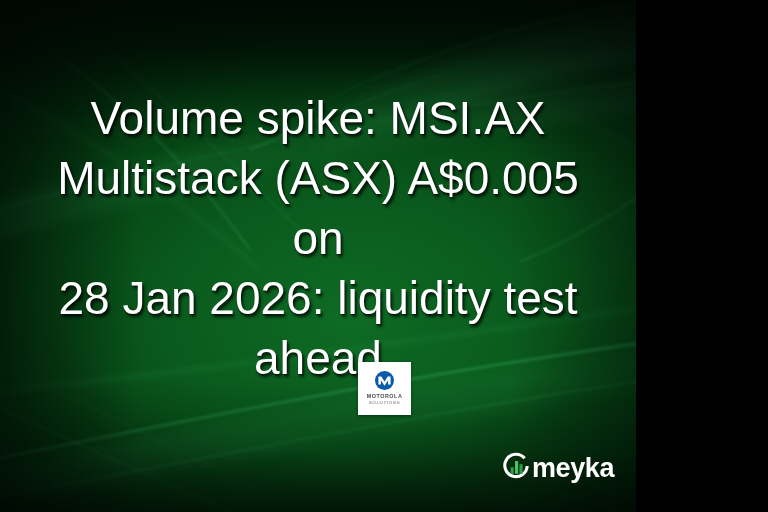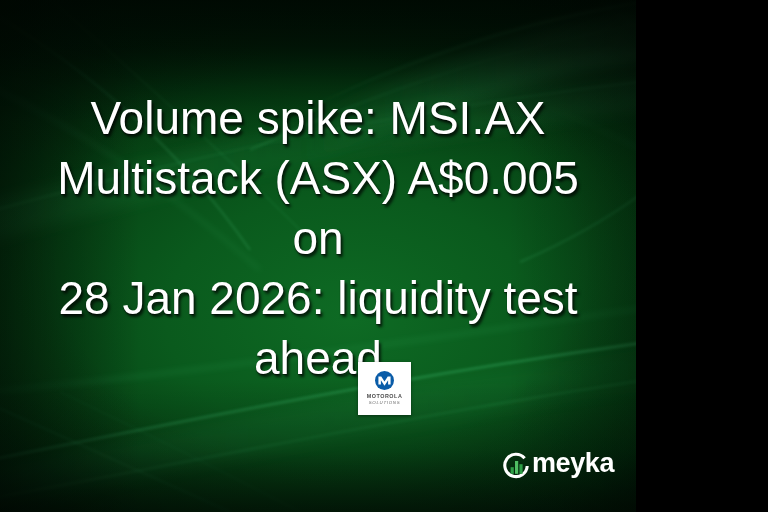--- a/index.html
+++ b/index.html
@@ -109,21 +109,21 @@
     color: #6a6a6a;
     line-height: 6px;
   }
 
   
   .meyka {
     position: absolute;
     right: 22px;
     bottom: 30px;
     display: flex;
-    align-items: flex-start;
+    align-items: flex-end;
     gap: 0;
   }
   .meyka-mark { display: block; }
   .meyka-word {
     color: #ffffff;
     font-size: 27px;
     font-weight: 700;
     letter-spacing: -0.4px;
     line-height: 1;
   }

